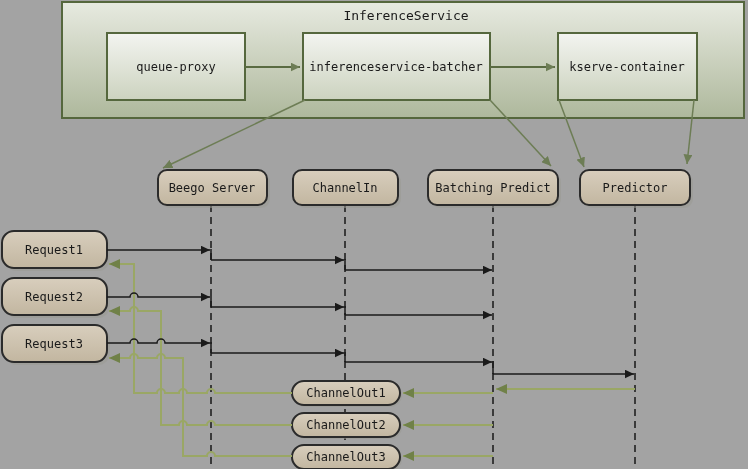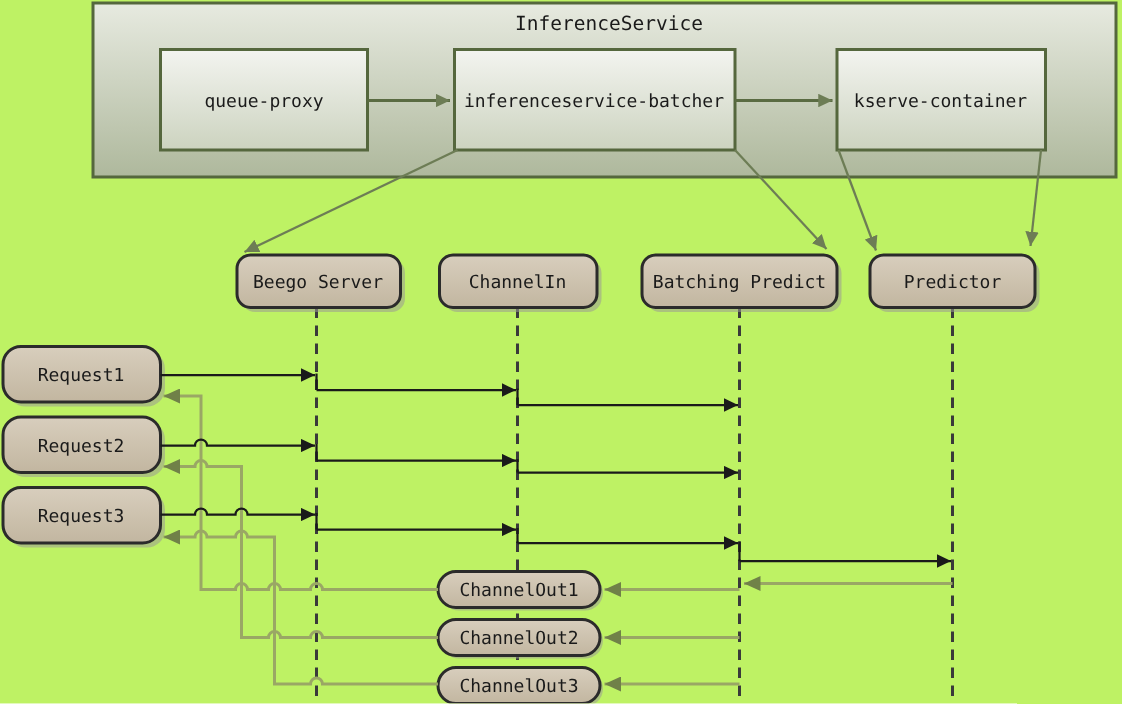--- a/index.html
+++ b/index.html
@@ -1,16 +1,16 @@
 <!DOCTYPE html>
 <html><head>
 <meta charset="utf-8">
 <style>
   html,body{margin:0;padding:0;background:#ffffff;}
-  .canvas{position:relative;width:748px;height:469px;background:#bef264;overflow:hidden;
+  .canvas{position:relative;width:748px;height:469px;background:#a3a3a3;overflow:hidden;
           font-family:"DejaVu Sans Mono", monospace;}
   svg{display:block;}
   .lbl{font-family:"DejaVu Sans Mono", monospace;font-size:12px;fill:#1a1a1a;}
   .lbl-title{font-family:"DejaVu Sans Mono", monospace;font-size:13px;fill:#1a1a1a;}
   .outer-box{fill:url(#gOuter);stroke:#55673d;stroke-width:2;}
   .inner-box{fill:url(#gInner);stroke:#55673d;stroke-width:2;}
   .tan-box{fill:url(#gTan);stroke:#2b2b2b;stroke-width:2;}
   .shadow{fill:#9b9b93;opacity:.55;}
   .blk{stroke:#1a1a1a;stroke-width:1.5;fill:none;}
   .grn{stroke:#9aa765;stroke-width:2;fill:none;}

